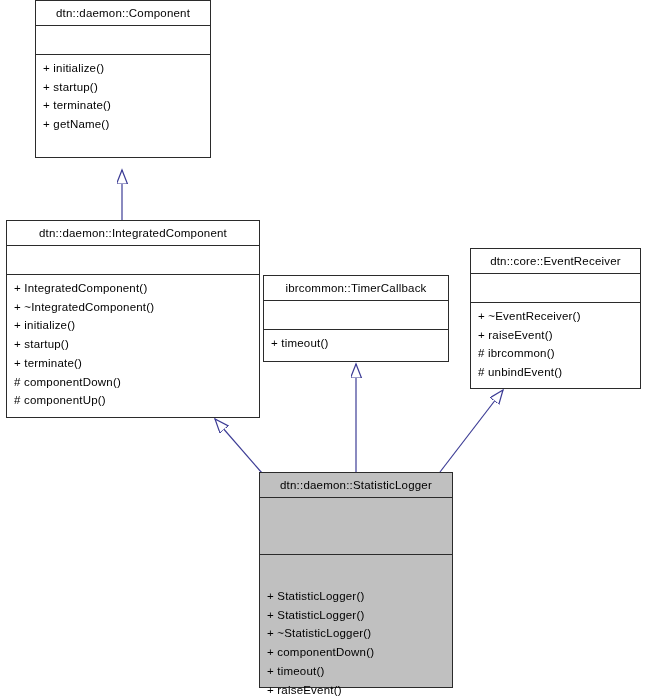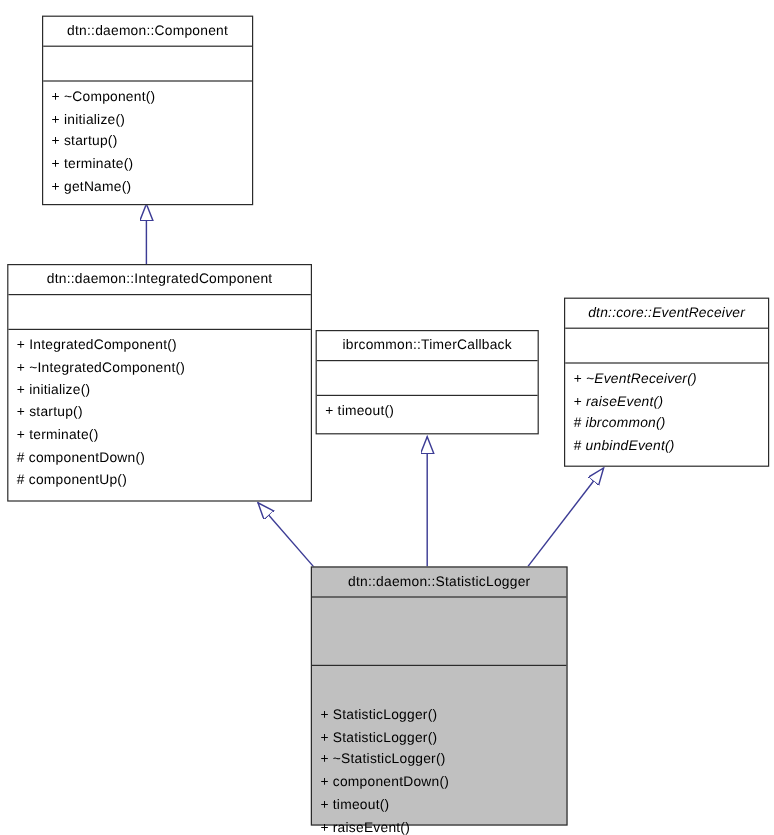--- a/index.html
+++ b/index.html
@@ -63,25 +63,24 @@
       <marker id="hollowArrow" markerUnits="userSpaceOnUse" markerWidth="18" markerHeight="14" refX="14" refY="5.5" orient="auto">
         <path d="M0,0 L14,5.5 L0,11 Z" fill="#ffffff" stroke="#3c3c95" stroke-width="1.2"></path>
       </marker>
     </defs>
     <line x1="122" y1="220" x2="122" y2="170" stroke="#3c3c95" stroke-width="1.2" marker-end="url(#hollowArrow)"></line>
     <line x1="262" y1="473" x2="215" y2="419" stroke="#3c3c95" stroke-width="1.2" marker-end="url(#hollowArrow)"></line>
     <line x1="356" y1="472" x2="356" y2="364" stroke="#3c3c95" stroke-width="1.2" marker-end="url(#hollowArrow)"></line>
     <line x1="440" y1="472" x2="503" y2="390" stroke="#3c3c95" stroke-width="1.2" marker-end="url(#hollowArrow)"></line>
   </svg>
 
-  <div class="uml-box" style="left:35px; top:13px; width:176px; height:158px;">
+  <div class="uml-box" style="left:35px; top:0; width:176px; height:158px;">
     <div class="uml-title">dtn::daemon::Component</div>
     <div class="uml-empty"></div>
     <div class="uml-methods">
-      <div class="member">+ ~Component()</div>
       <div class="member">+ initialize()</div>
       <div class="member">+ startup()</div>
       <div class="member">+ terminate()</div>
       <div class="member">+ getName()</div>
     </div>
   </div>
 
   <div class="uml-box" style="left:6px; top:220px; width:254px; height:198px;">
     <div class="uml-title">dtn::daemon::IntegratedComponent</div>
     <div class="uml-empty"></div>
@@ -97,32 +96,32 @@
   </div>
 
   <div class="uml-box" style="left:263px; top:275px; width:186px; height:87px;">
     <div class="uml-title">ibrcommon::TimerCallback</div>
     <div class="uml-empty"></div>
     <div class="uml-methods">
       <div class="member">+ timeout()</div>
     </div>
   </div>
 
-  <div class="uml-box" style="left:470px; top:248px; width:171px; height:141px;font-style:italic;">
+  <div class="uml-box" style="left:470px; top:248px; width:171px; height:141px;">
     <div class="uml-title">dtn::core::EventReceiver</div>
     <div class="uml-empty"></div>
     <div class="uml-methods">
       <div class="member">+ ~EventReceiver()</div>
       <div class="member">+ raiseEvent()</div>
       <div class="member"># ibrcommon()</div>
       <div class="member"># unbindEvent()</div>
     </div>
   </div>
 
-  <div class="uml-box highlighted" style="left:259px; top:472px; width:214px; height:216px;gap:28px;">
+  <div class="uml-box highlighted" style="left:259px; top:472px; width:194px; height:216px;gap:28px;">
     <div class="uml-title">dtn::daemon::StatisticLogger</div>
     <div class="uml-empty"></div>
     <div class="uml-methods">
       <div class="member">+ StatisticLogger()</div>
       <div class="member">+ StatisticLogger()</div>
       <div class="member">+ ~StatisticLogger()</div>
       <div class="member">+ componentDown()</div>
       <div class="member">+ timeout()</div>
       <div class="member">+ raiseEvent()</div>
       <div class="member">+ getName()</div>

